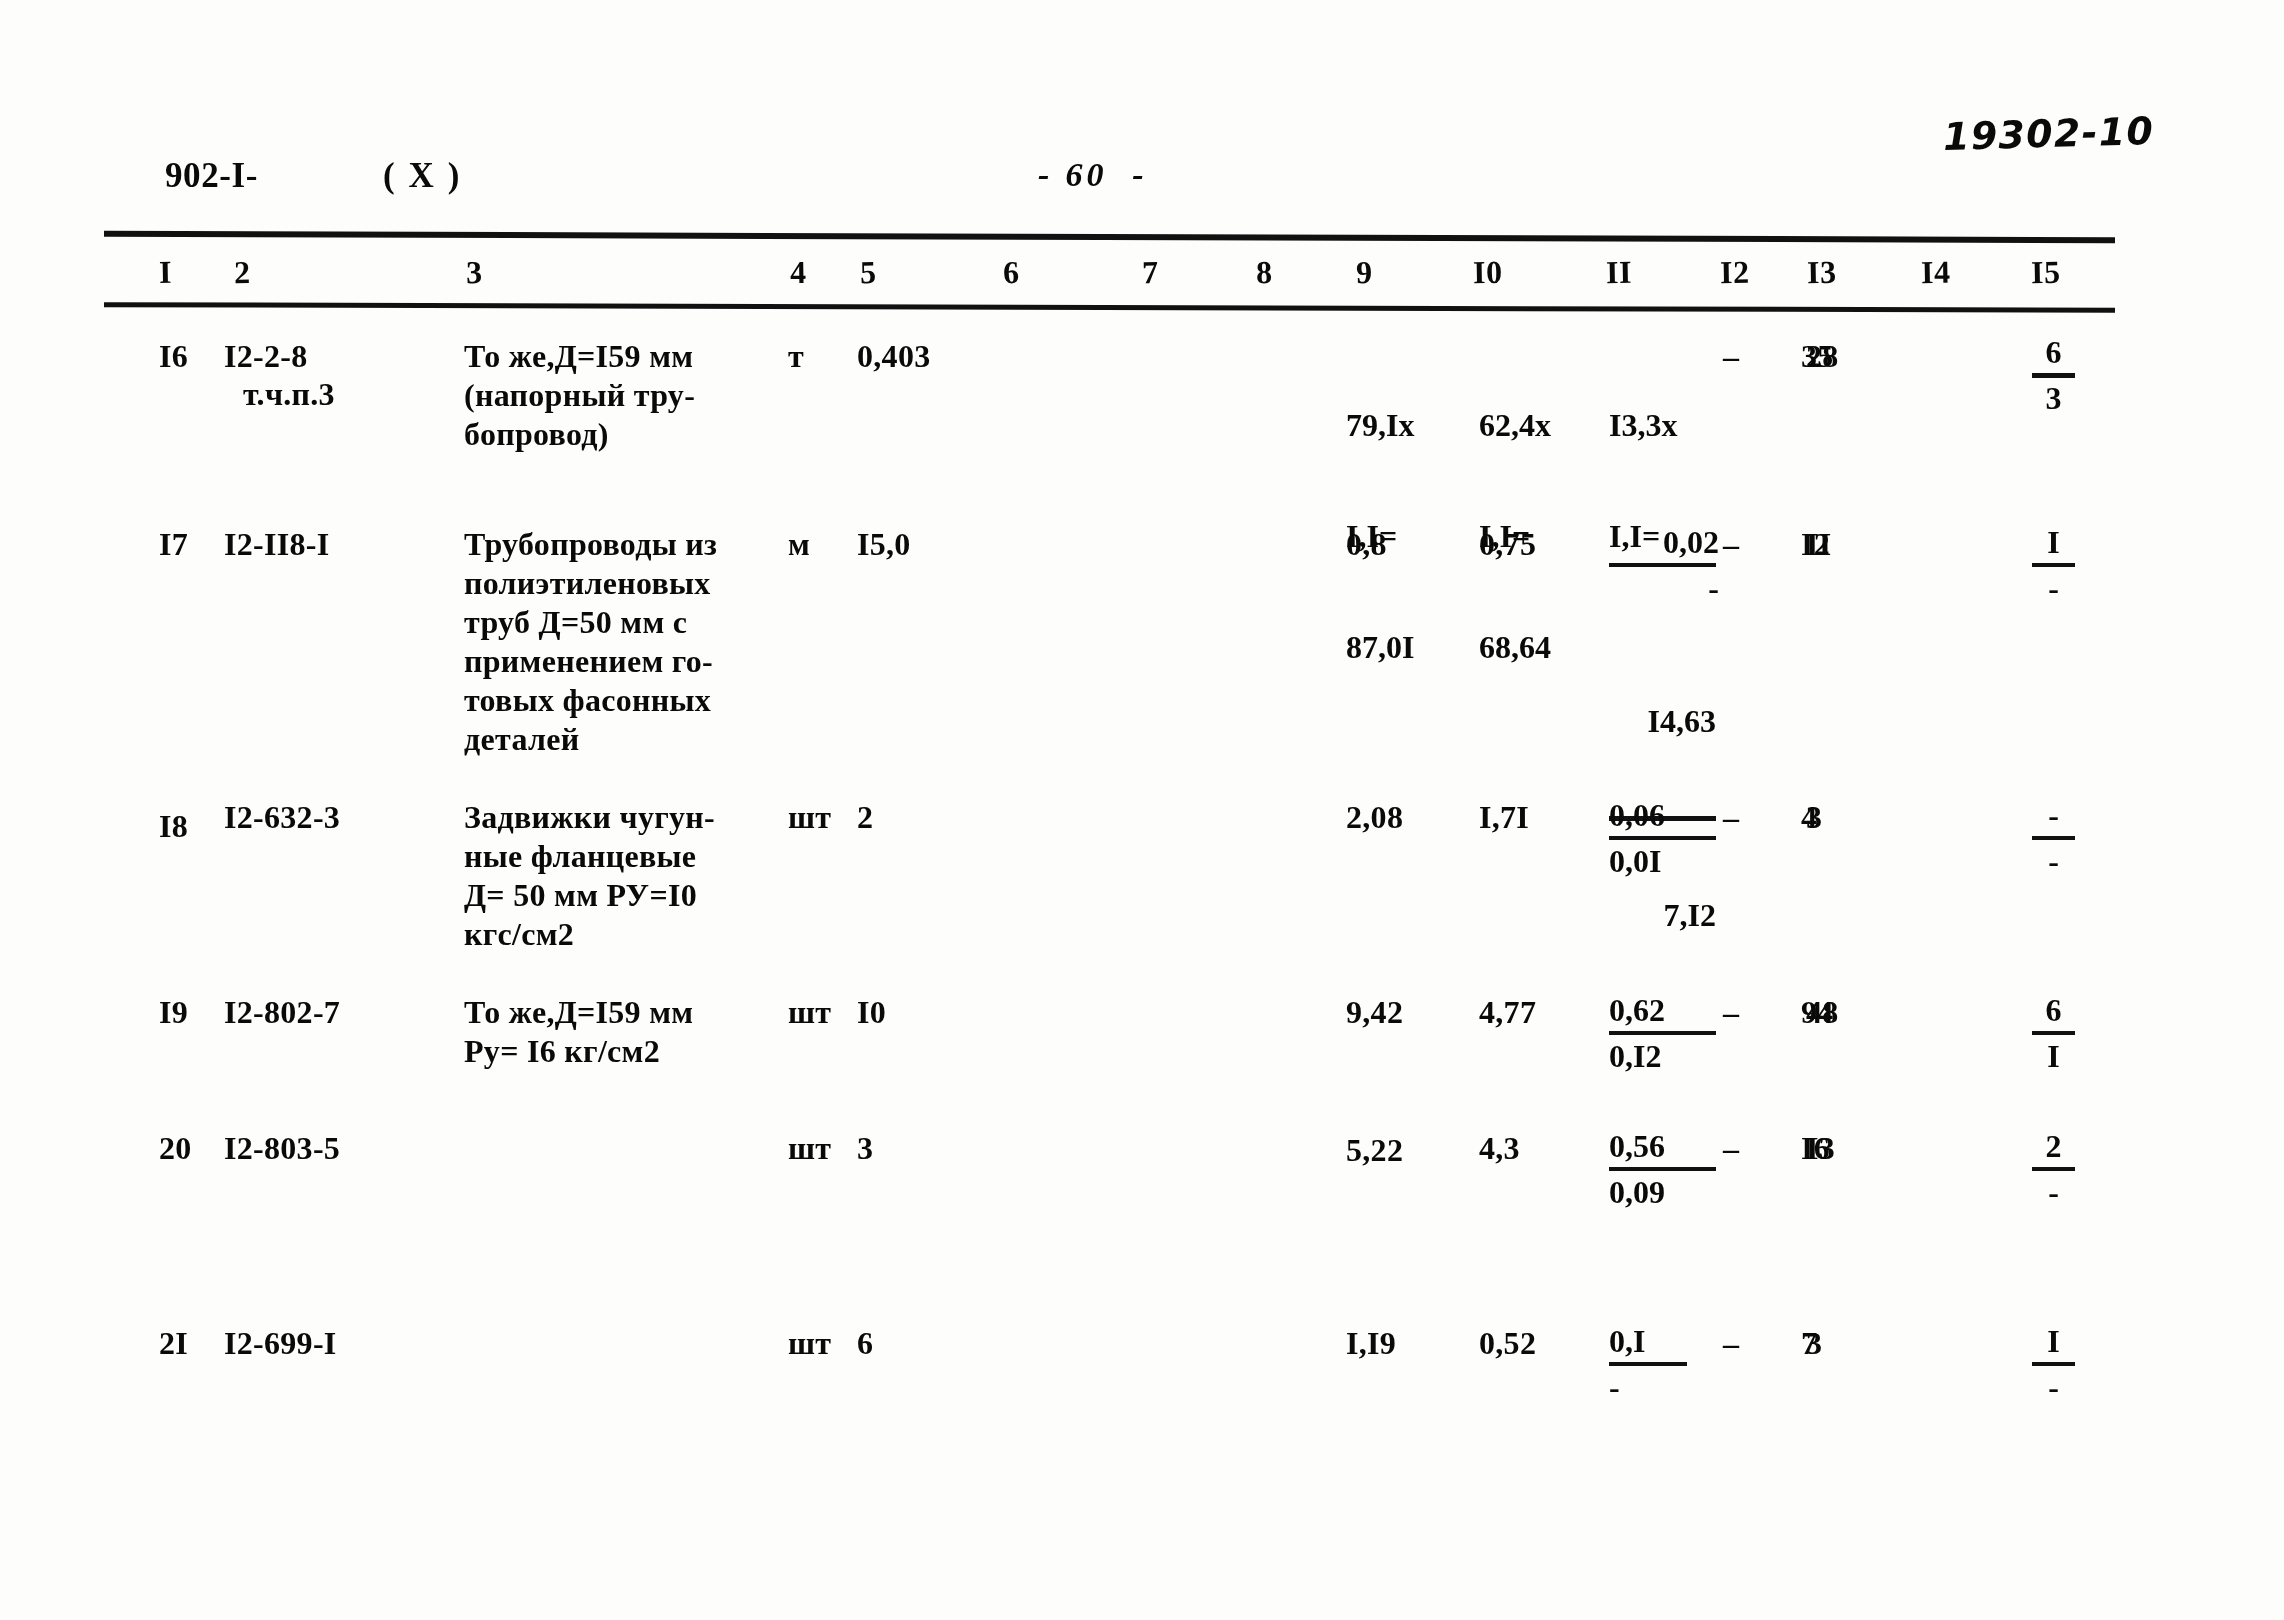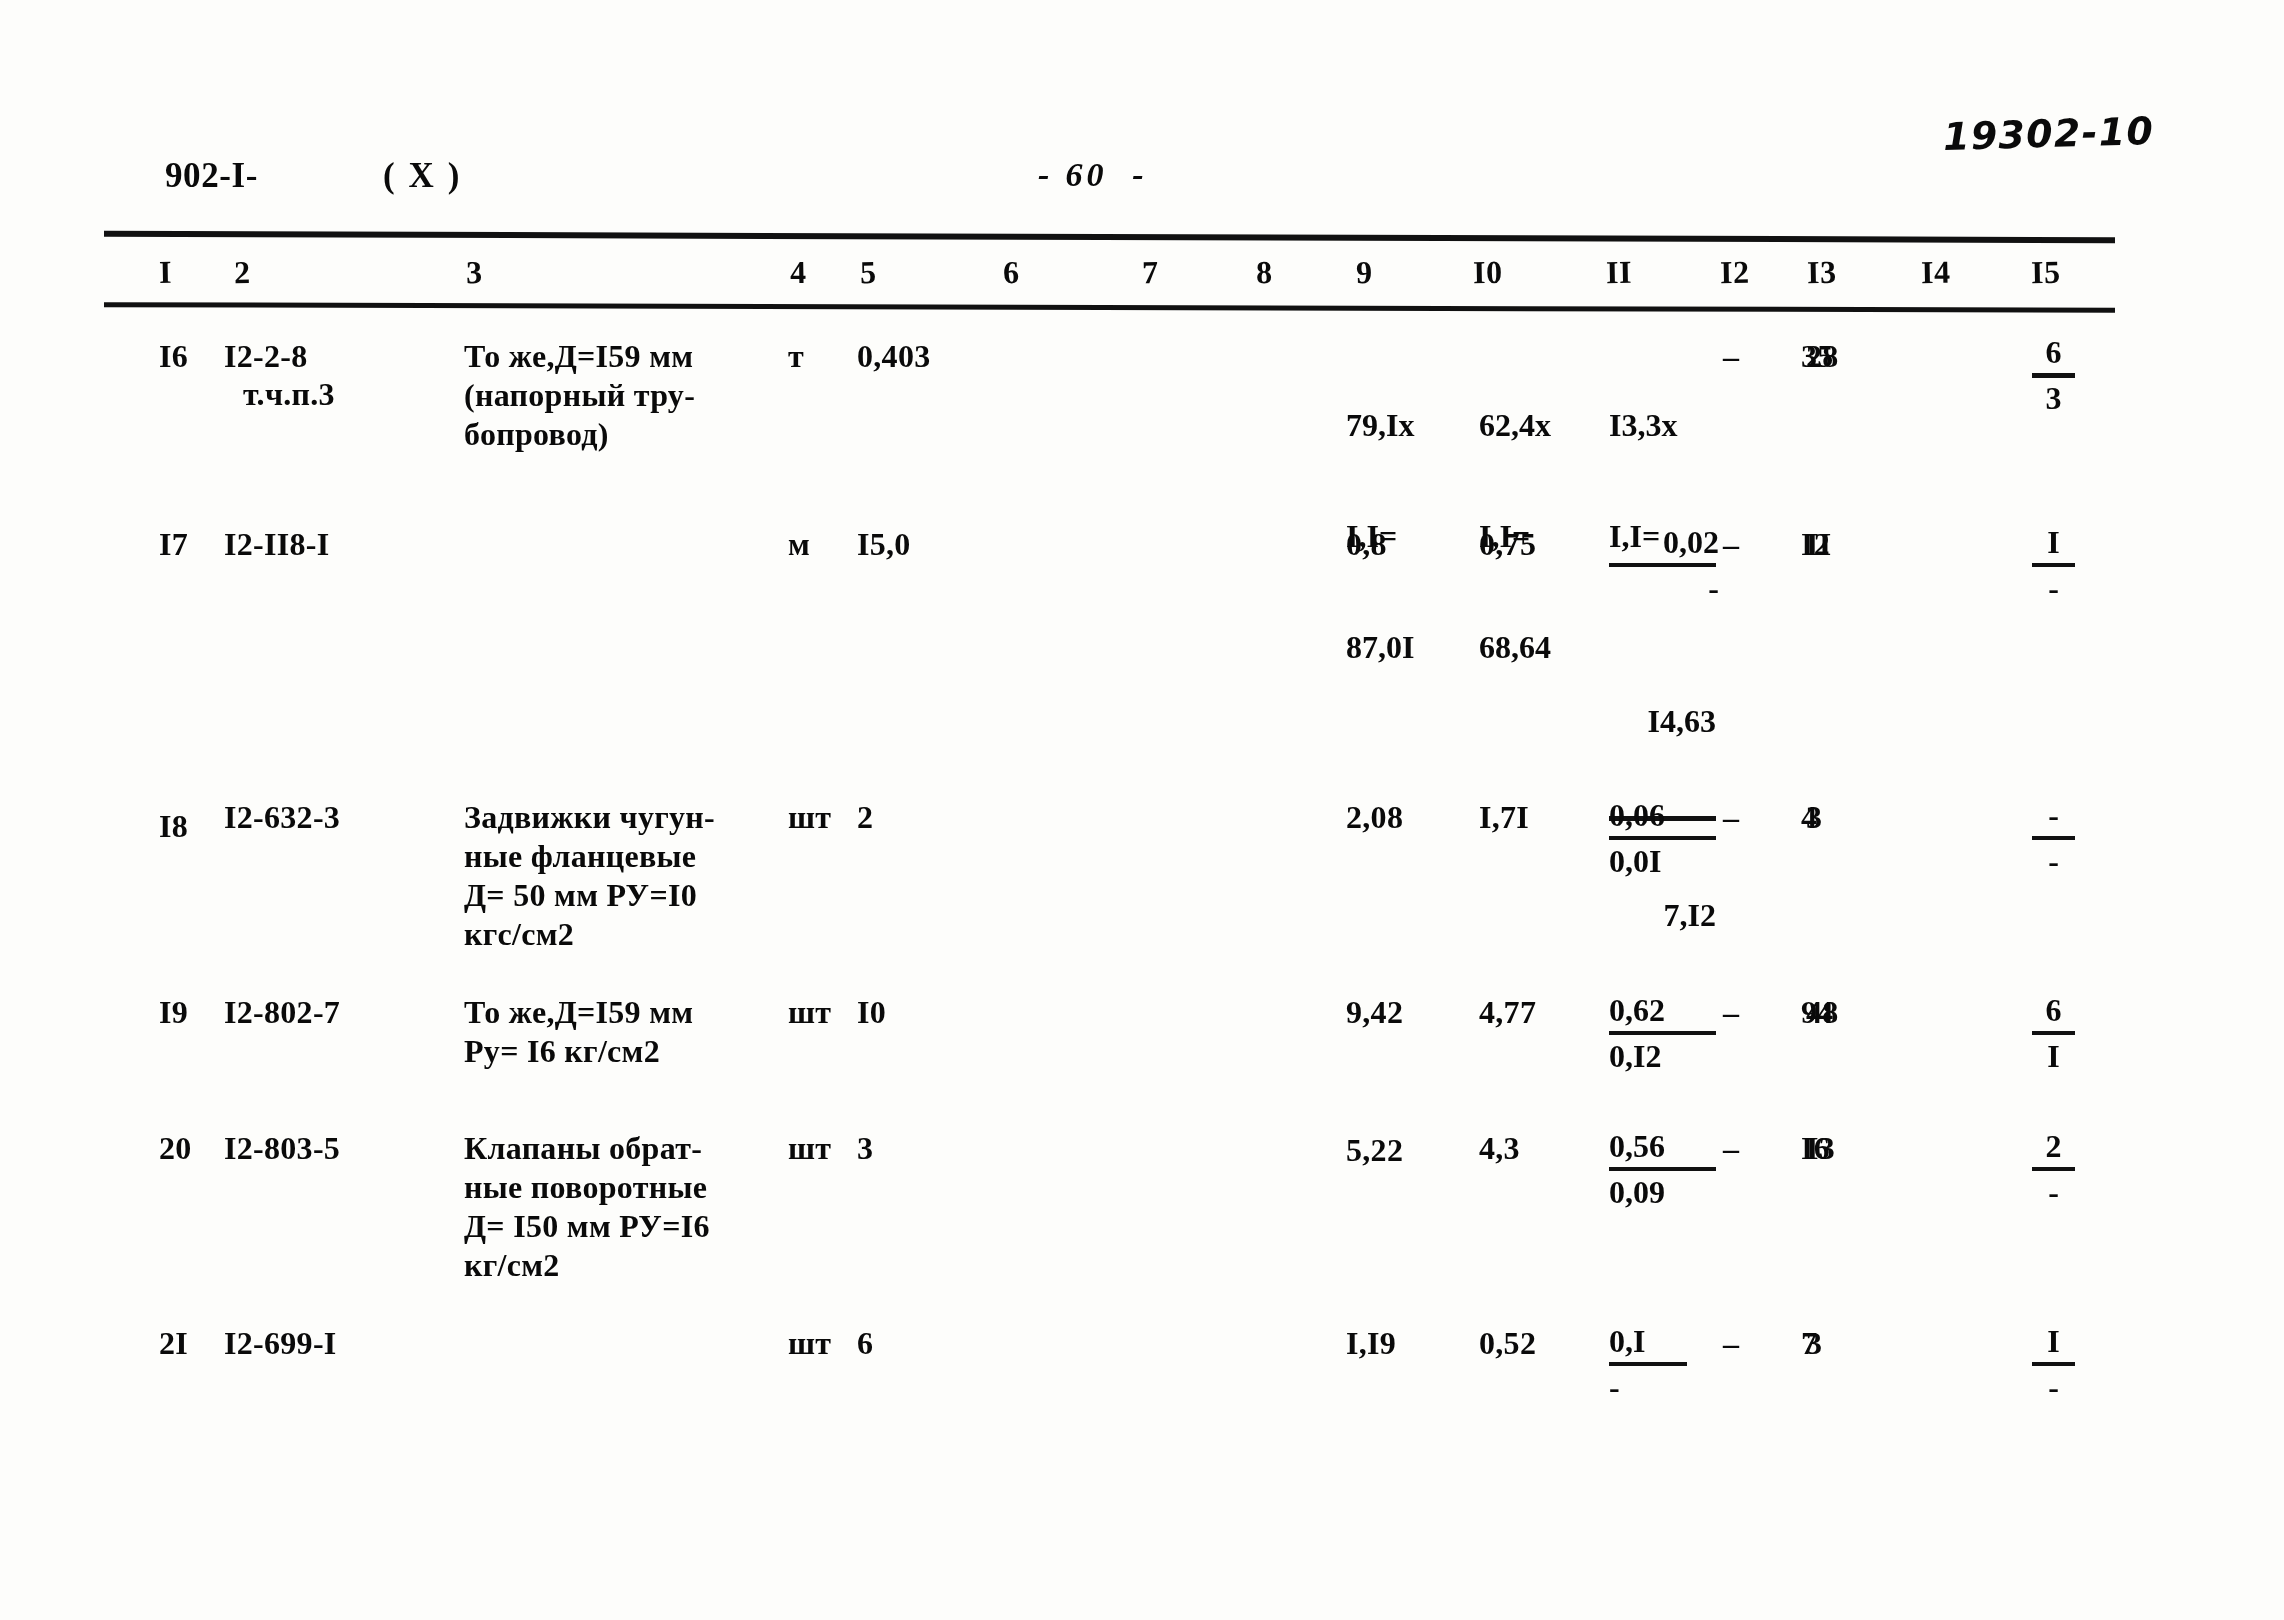--- a/index.html
+++ b/index.html
@@ -232,20 +232,26 @@
       <div class="frac c15" style="top:-2.6px;width:45px">
         <span class="num">6</span>
         <span class="bar" style="width:43px"></span>
         <span class="den">3</span>
       </div>
     </div>
 
     <div class="row" style="height:273px">
       <div class="cell c1" style="top:0">I7</div>
       <div class="cell c2" style="top:0">I2-II8-I</div>
+      <div class="cell c3 desc" style="top:0">Трубопроводы из
+полиэтиленовых
+труб Д=50 мм с
+применением го-
+товых фасонных
+деталей</div>
       <div class="cell c4" style="top:0">м</div>
       <div class="cell c5" style="top:0">I5,0</div>
       <div class="cell c9" style="top:0">0,8</div>
       <div class="cell c10" style="top:0">0,75</div>
       <div class="frac c11" style="top:-1.3px;width:110px;text-align:right">
         <span class="num">0,02</span>
         <span class="bar" style="width:107px;margin-left:0"></span>
         <span class="den" style="padding-left:13px">-</span>
       </div>
       <div class="cell c12" style="top:0">–</div>
@@ -304,24 +310,20 @@
       <div class="frac c15" style="top:-1.3px;width:45px">
         <span class="num">6</span>
         <span class="bar" style="width:43px"></span>
         <span class="den">I</span>
       </div>
     </div>
 
     <div class="row" style="height:195px">
       <div class="cell c1" style="top:0">20</div>
       <div class="cell c2" style="top:0">I2-803-5</div>
-      <div class="cell c3 desc" style="top:0">Клапаны обрат-
-ные поворотные
-Д= I50 мм РУ=I6
-кг/см2</div>
       <div class="cell c4" style="top:0">шт</div>
       <div class="cell c5" style="top:0">3</div>
       <div class="cell c9" style="top:2px">5,22</div>
       <div class="cell c10" style="top:0">4,3</div>
       <div class="frac c11" style="top:-1.3px;width:110px;text-align:left">
         <span class="num">0,56</span>
         <span class="bar" style="width:107px;margin-left:0"></span>
         <span class="den">0,09</span>
       </div>
       <div class="cell c12" style="top:0">–</div>

